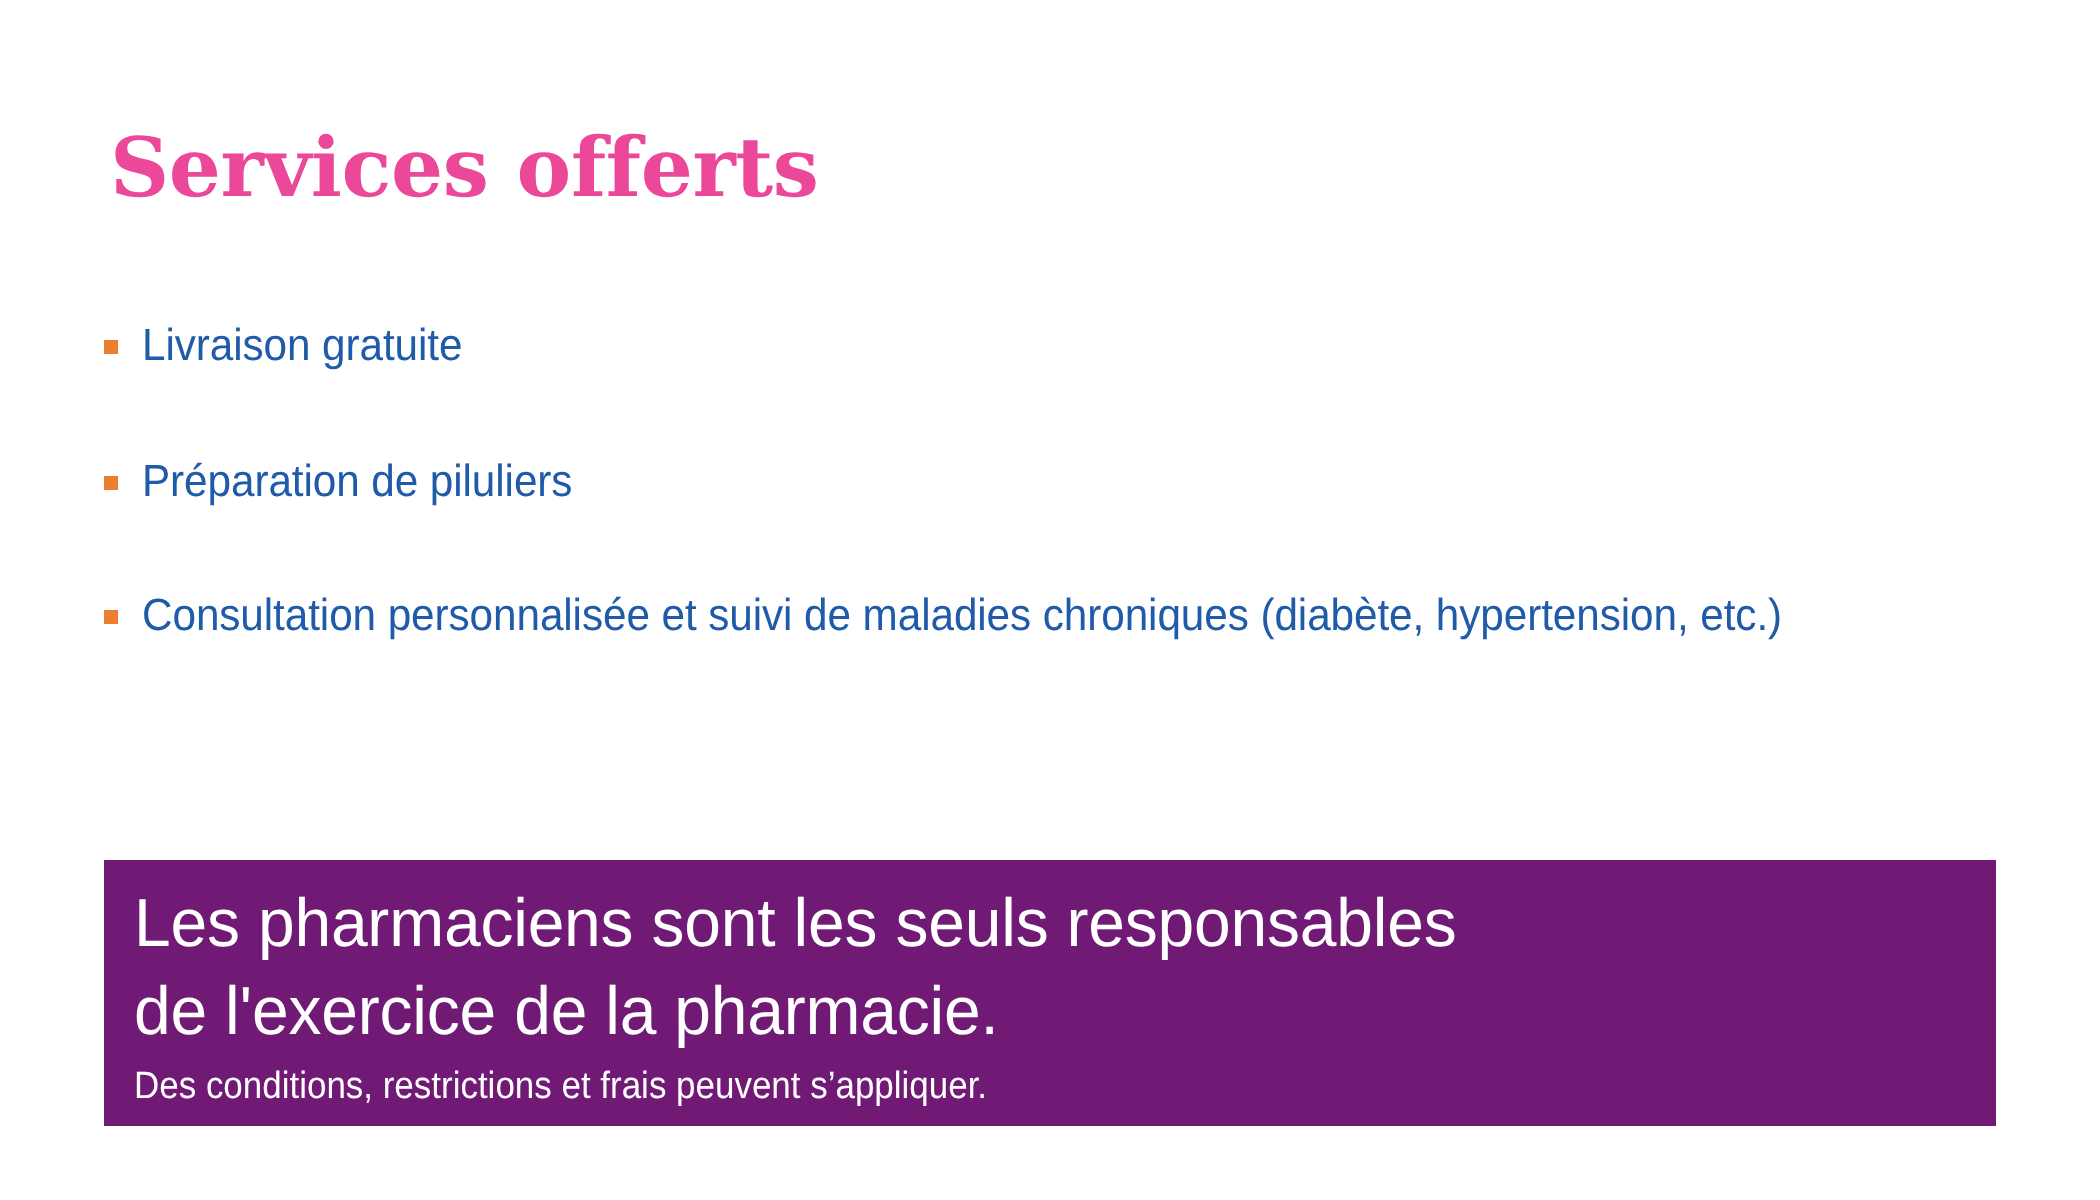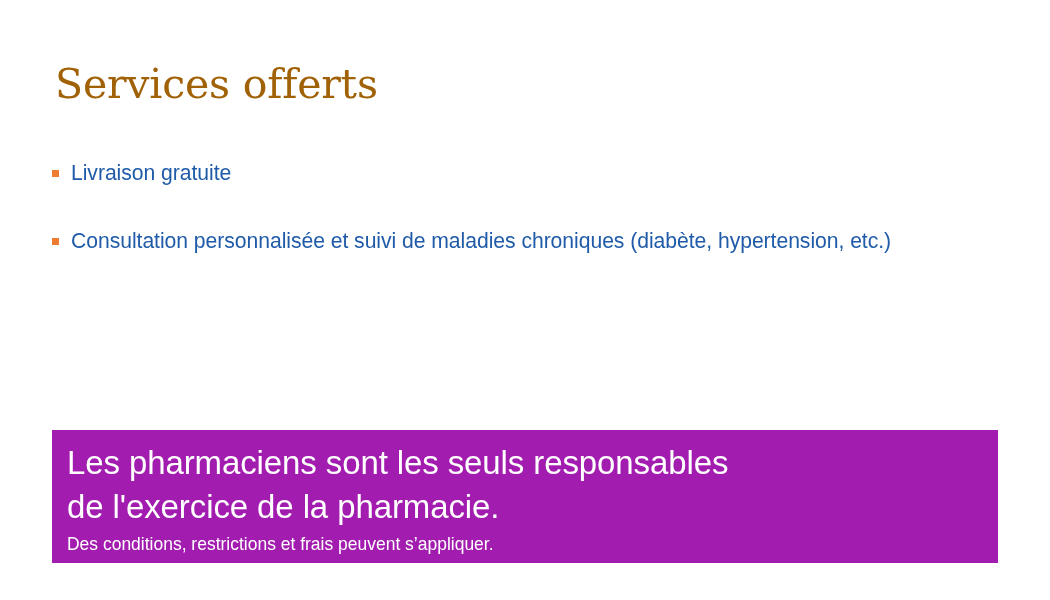--- a/index.html
+++ b/index.html
@@ -22,25 +22,25 @@
     height: 600px;
     background: #ffffff;
   }
 
   
   .slide-title {
     position: absolute;
     left: 55px;
     top: 60px;
     font-family: "DejaVu Serif", "Liberation Serif", serif;
-    font-weight: 400;
+    font-weight: 700;
     font-size: 41px;
     line-height: 48px;
     letter-spacing: -0.2px;
-    color: #a16207;
+    color: #ec4899;
     white-space: nowrap;
   }
 
   
   .bullet-list {
     position: absolute;
     left: 52px;
     top: 139px;
     width: 980px;
   }
@@ -69,21 +69,21 @@
     letter-spacing: -0.05px;
   }
 
   
   .callout {
     position: absolute;
     left: 52px;
     top: 430px;
     width: 946px;
     height: 133px;
-    background: #a21caf;
+    background: #701a75;
     box-sizing: border-box;
     padding: 10px 0 0 15px;
     overflow: hidden;
   }
   .callout-heading {
     font-family: "Liberation Sans", sans-serif;
     font-weight: 300;
     font-size: 34px;
     line-height: 44px;
     color: #FFFFFF;
@@ -116,20 +116,24 @@
 
   <div class="bullet-list">
 
     <div class="bullet-item">
       <span class="bullet-marker"></span>
       <span class="bullet-text">Livraison gratuite</span>
     </div>
 
 
 
+    <div class="bullet-item">
+      <span class="bullet-marker"></span>
+      <span class="bullet-text">Préparation de piluliers</span>
+    </div>
 
     <div class="bullet-item">
       <span class="bullet-marker"></span>
       <span class="bullet-text">Consultation personnalisée et suivi de maladies chroniques (diabète, hypertension, etc.)</span>
     </div>
 
   </div>
 
   <div class="callout">
     <div class="callout-heading">

